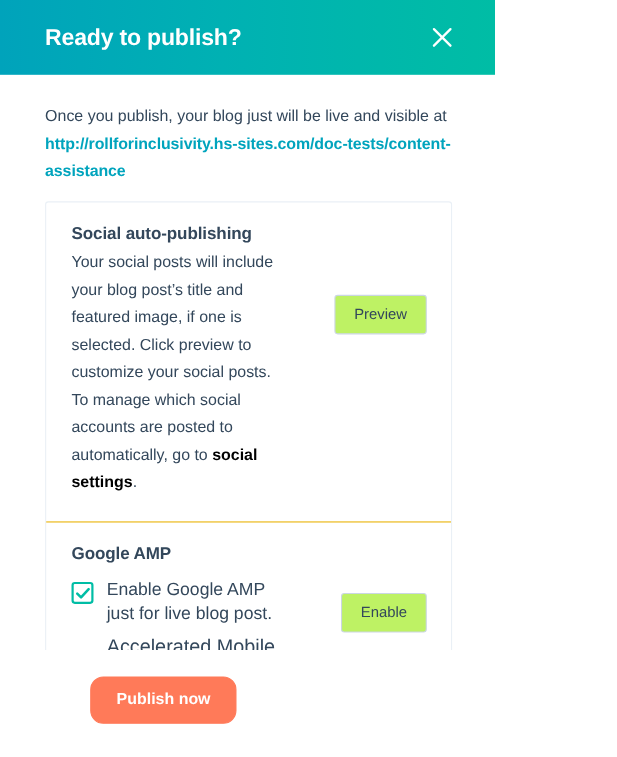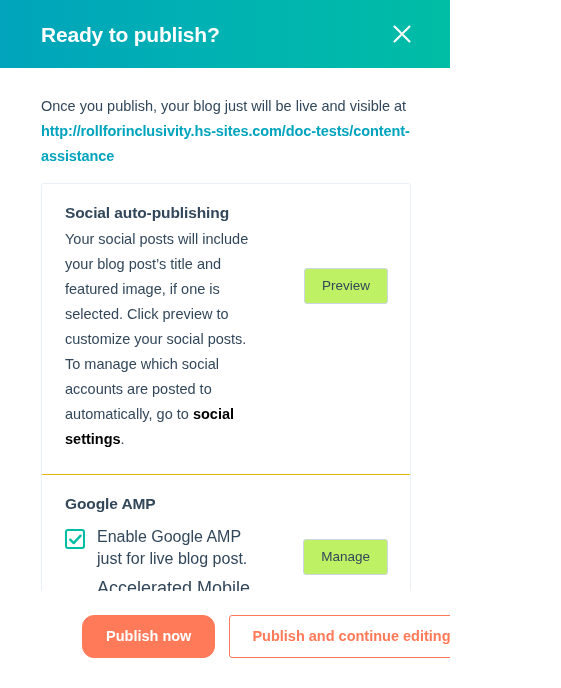--- a/index.html
+++ b/index.html
@@ -259,25 +259,24 @@
                   <svg width="12" height="12" viewBox="0 0 12 12" fill="none">
                     <path d="M5 1.2 H1.2 V10.8 H10.8 V7" stroke="#00a4bd" stroke-width="1.3" stroke-linecap="round" stroke-linejoin="round"></path>
                     <path d="M7.1 1.2 H10.8 V4.9" stroke="#00a4bd" stroke-width="1.3" stroke-linecap="round" stroke-linejoin="round"></path>
                     <path d="M10.7 1.3 L5.9 6.1" stroke="#00a4bd" stroke-width="1.3" stroke-linecap="round"></path>
                   </svg>
                 </span><span>.</span></p>
             </div>
           </div>
         </div>
         <div class="section-aside amp-aside">
-          <button class="btn-secondary">Manage</button>
+          <button class="btn-secondary">Enable</button>
         </div>
       </div>
 
     </div>
   </div>
 
   <div class="modal-footer">
     <button class="btn-primary">Publish now</button>
-    <button class="btn-outline">Publish and continue editing</button>
   </div>
 
 </div>
 
 </body></html>

